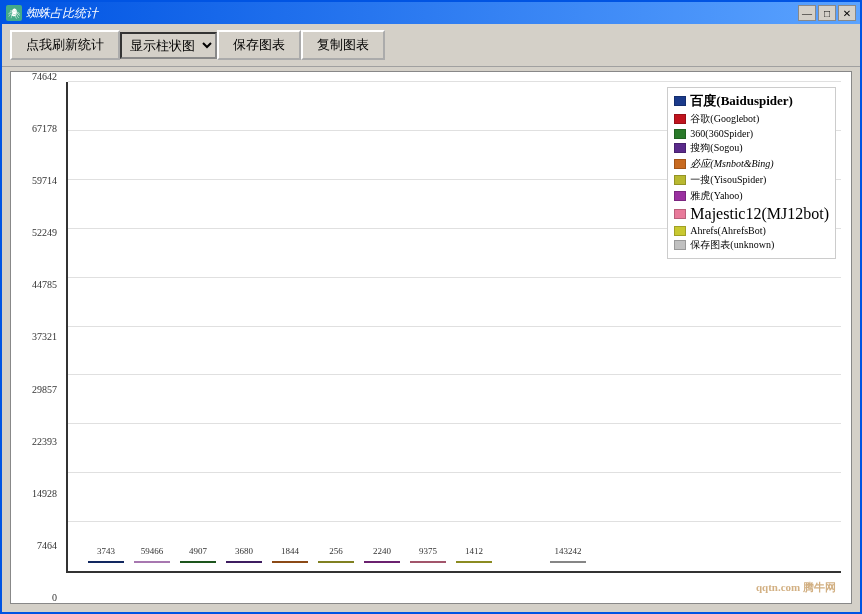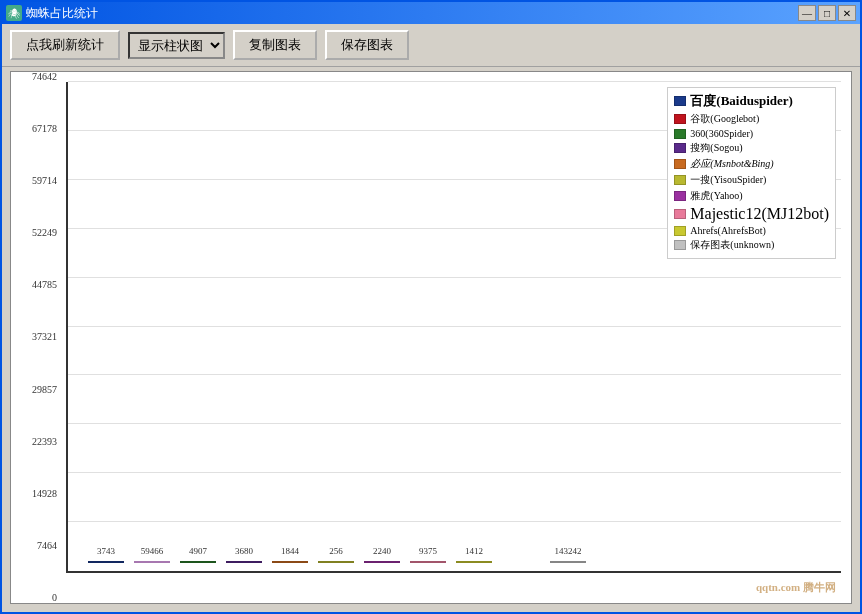--- a/index.html
+++ b/index.html
@@ -31,35 +31,35 @@
     }
     .titlebar-icon {
       width: 16px;
       height: 16px;
       margin-right: 4px;
       background: #4a8;
       border-radius: 2px;
       display: flex; align-items: center; justify-content: center;
       font-size: 10px; color: white;
     }
-    .titlebar-title { flex: 1; }
+    .titlebar-title { flex: 1; font-style: italic; }
     .titlebar-buttons { display: flex; gap: 2px; }
     .titlebar-btn {
       width: 18px; height: 16px;
       background: #d4d0c8;
       border: 1px solid #888;
       display: flex; align-items: center; justify-content: center;
       font-size: 10px; cursor: pointer;
       color: #000;
     }
     .toolbar {
       background: #d4d0c8;
       padding: 6px 8px;
       display: flex;
-      gap: 8px;
+      gap: 0;
       align-items: center;
       border-bottom: 1px solid #a0a0a0;
       flex-shrink: 0;
     }
     .toolbar-btn {
       background: #d4d0c8;
       border: 2px outset #fff;
       padding: 4px 14px;
       font-size: 13px;
       font-family: 'SimSun', '宋体', serif;
@@ -181,22 +181,22 @@
 
   <div class="toolbar">
     <button class="toolbar-btn">点我刷新统计</button>
     <div class="toolbar-select">
       <select>
         <option>显示柱状图</option>
         <option>显示饼图</option>
         <option>显示折线图</option>
       </select>
     </div>
+    <button class="toolbar-btn">保存图表</button>
     <button class="toolbar-btn">复制图表</button>
-    <button class="toolbar-btn">保存图表</button>
   </div>
 
   <div class="chart-area">
 
     <div class="y-labels" id="y-labels">
         <div class="y-label">0</div>
         <div class="y-label">7464</div>
         <div class="y-label">14928</div>
         <div class="y-label">22393</div>
         <div class="y-label">29857</div>

